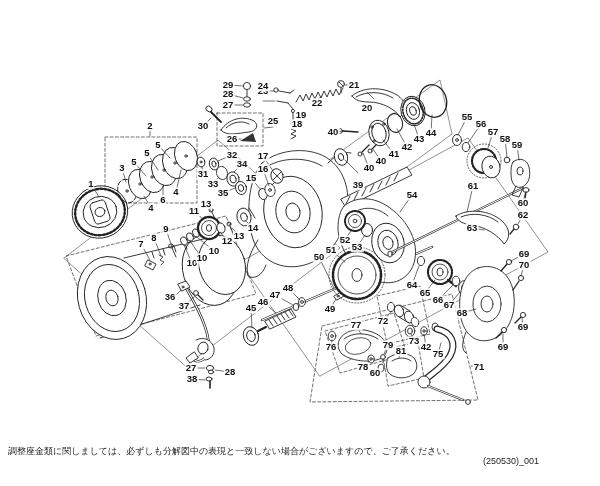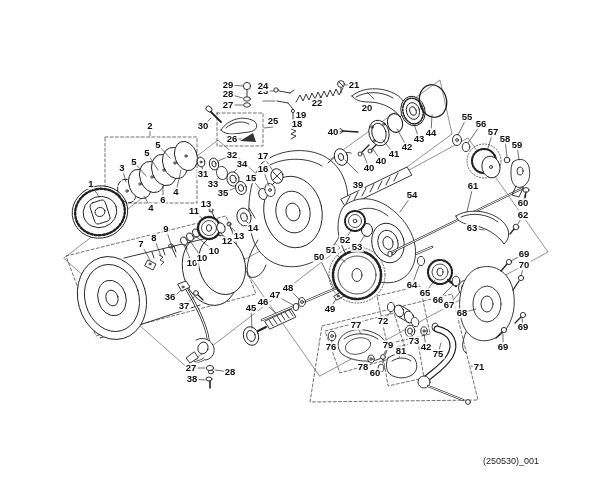--- a/index.html
+++ b/index.html
@@ -514,14 +514,15 @@
       <div class="plabel" style="left: 426px; top: 347px;">42</div>
       <div class="plabel" style="left: 438px; top: 354px;">75</div>
       <div class="plabel" style="left: 331px; top: 347px;">76</div>
       <div class="plabel" style="left: 356px; top: 325px;">77</div>
       <div class="plabel" style="left: 363px; top: 367px;">78</div>
       <div class="plabel" style="left: 388px; top: 345px;">79</div>
       <div class="plabel" style="left: 375px; top: 373px;">60</div>
       <div class="plabel" style="left: 401px; top: 351px;">81</div>
     </div>
 
+<div class="footer-note" id="note1">調整座金類に関しましては、必ずしも分解図中の表現と一致しない場合がございますので、ご了承ください。</div>
 <div class="footer-note" id="docnum">(250530)_001</div>
 </div>
 
 </body></html>

